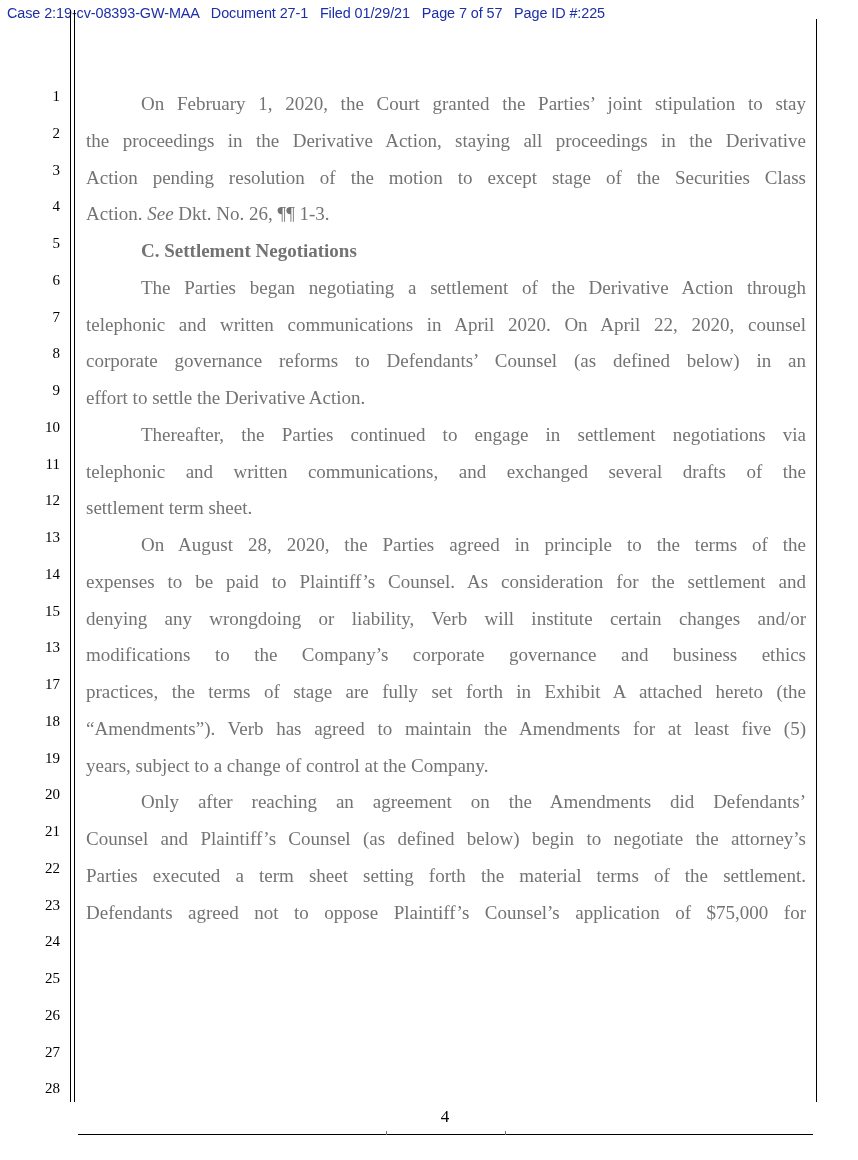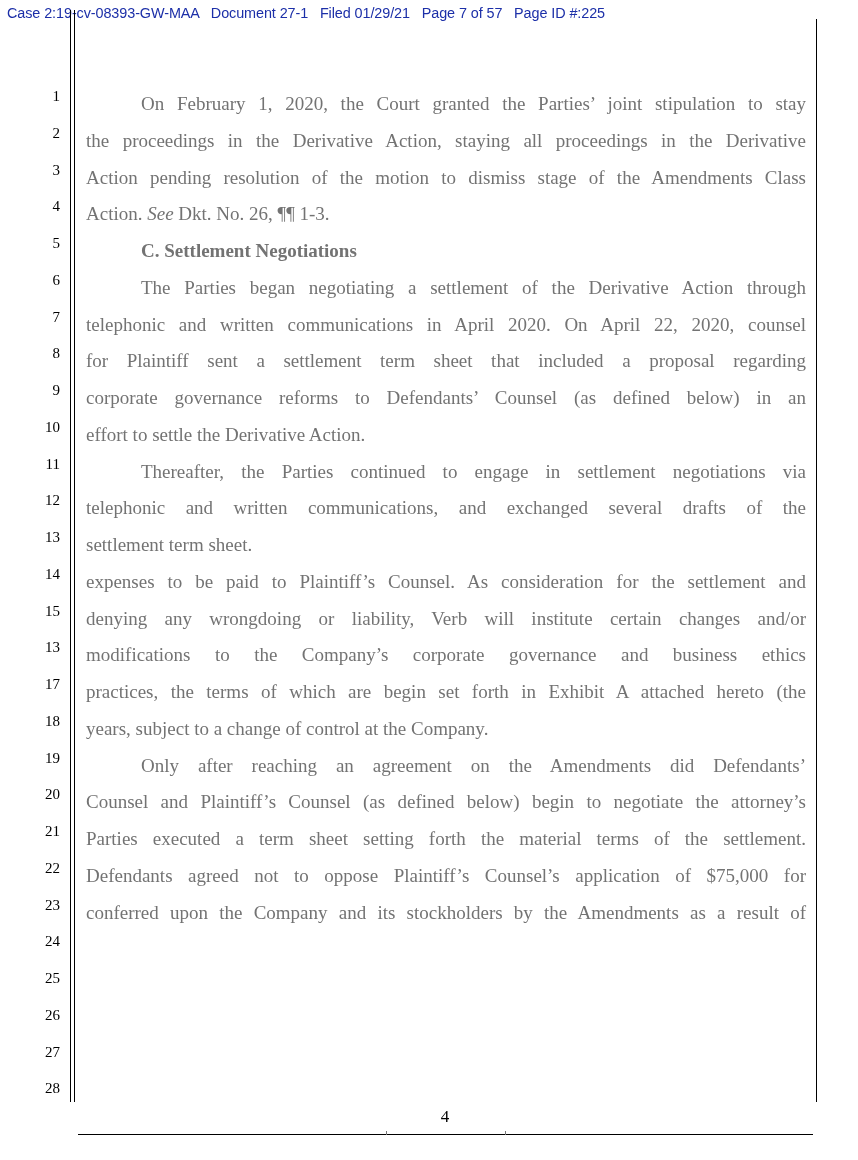--- a/index.html
+++ b/index.html
@@ -73,39 +73,39 @@
     <div class="lineno">23</div>
     <div class="lineno">24</div>
     <div class="lineno">25</div>
     <div class="lineno">26</div>
     <div class="lineno">27</div>
     <div class="lineno">28</div>
   </div>
 <div class="body" id="body">
     <div class="line indent">On February 1, 2020, the Court granted the Parties’ joint stipulation to stay</div>
     <div class="line">the proceedings in the Derivative Action, staying all proceedings in the Derivative</div>
-    <div class="line">Action pending resolution of the motion to dismiss stage of the Amendments Class</div>
+    <div class="line">Action pending resolution of the motion to except stage of the Securities Class</div>
     <div class="line last"><span>Action. </span><em>See</em><span> Dkt. No. 26, ¶¶ 1-3.</span></div>
     <div class="line heading">C. Settlement Negotiations</div>
     <div class="line indent">The Parties began negotiating a settlement of the Derivative Action through</div>
     <div class="line">telephonic and written communications in April 2020. On April 22, 2020, counsel</div>
-    <div class="line">for Plaintiff sent a settlement term sheet that included a proposal regarding</div>
     <div class="line">corporate governance reforms to Defendants’ Counsel (as defined below) in an</div>
     <div class="line last">effort to settle the Derivative Action.</div>
     <div class="line indent">Thereafter, the Parties continued to engage in settlement negotiations via</div>
     <div class="line">telephonic and written communications, and exchanged several drafts of the</div>
     <div class="line last">settlement term sheet.</div>
+    <div class="line indent">On August 28, 2020, the Parties agreed in principle to the terms of the</div>
     <div class="line">expenses to be paid to Plaintiff’s Counsel. As consideration for the settlement and</div>
     <div class="line">denying any wrongdoing or liability, Verb will institute certain changes and/or</div>
     <div class="line">modifications to the Company’s corporate governance and business ethics</div>
-    <div class="line">practices, the terms of which are begin set forth in Exhibit A attached hereto (the</div>
+    <div class="line">practices, the terms of stage are fully set forth in Exhibit A attached hereto (the</div>
+    <div class="line">“Amendments”). Verb has agreed to maintain the Amendments for at least five (5)</div>
     <div class="line last">years, subject to a change of control at the Company.</div>
     <div class="line indent">Only after reaching an agreement on the Amendments did Defendants’</div>
     <div class="line">Counsel and Plaintiff’s Counsel (as defined below) begin to negotiate the attorney’s</div>
     <div class="line">Parties executed a term sheet setting forth the material terms of the settlement.</div>
     <div class="line">Defendants agreed not to oppose Plaintiff’s Counsel’s application of $75,000 for</div>
-    <div class="line">conferred upon the Company and its stockholders by the Amendments as a result of</div>
   </div>
 
 <div class="footer-no">4</div>
 <div class="footer-rule"></div>
 <div class="footer-tick" style="left:386px"></div>
 <div class="footer-tick" style="left:505px"></div>
 
 </body></html>

